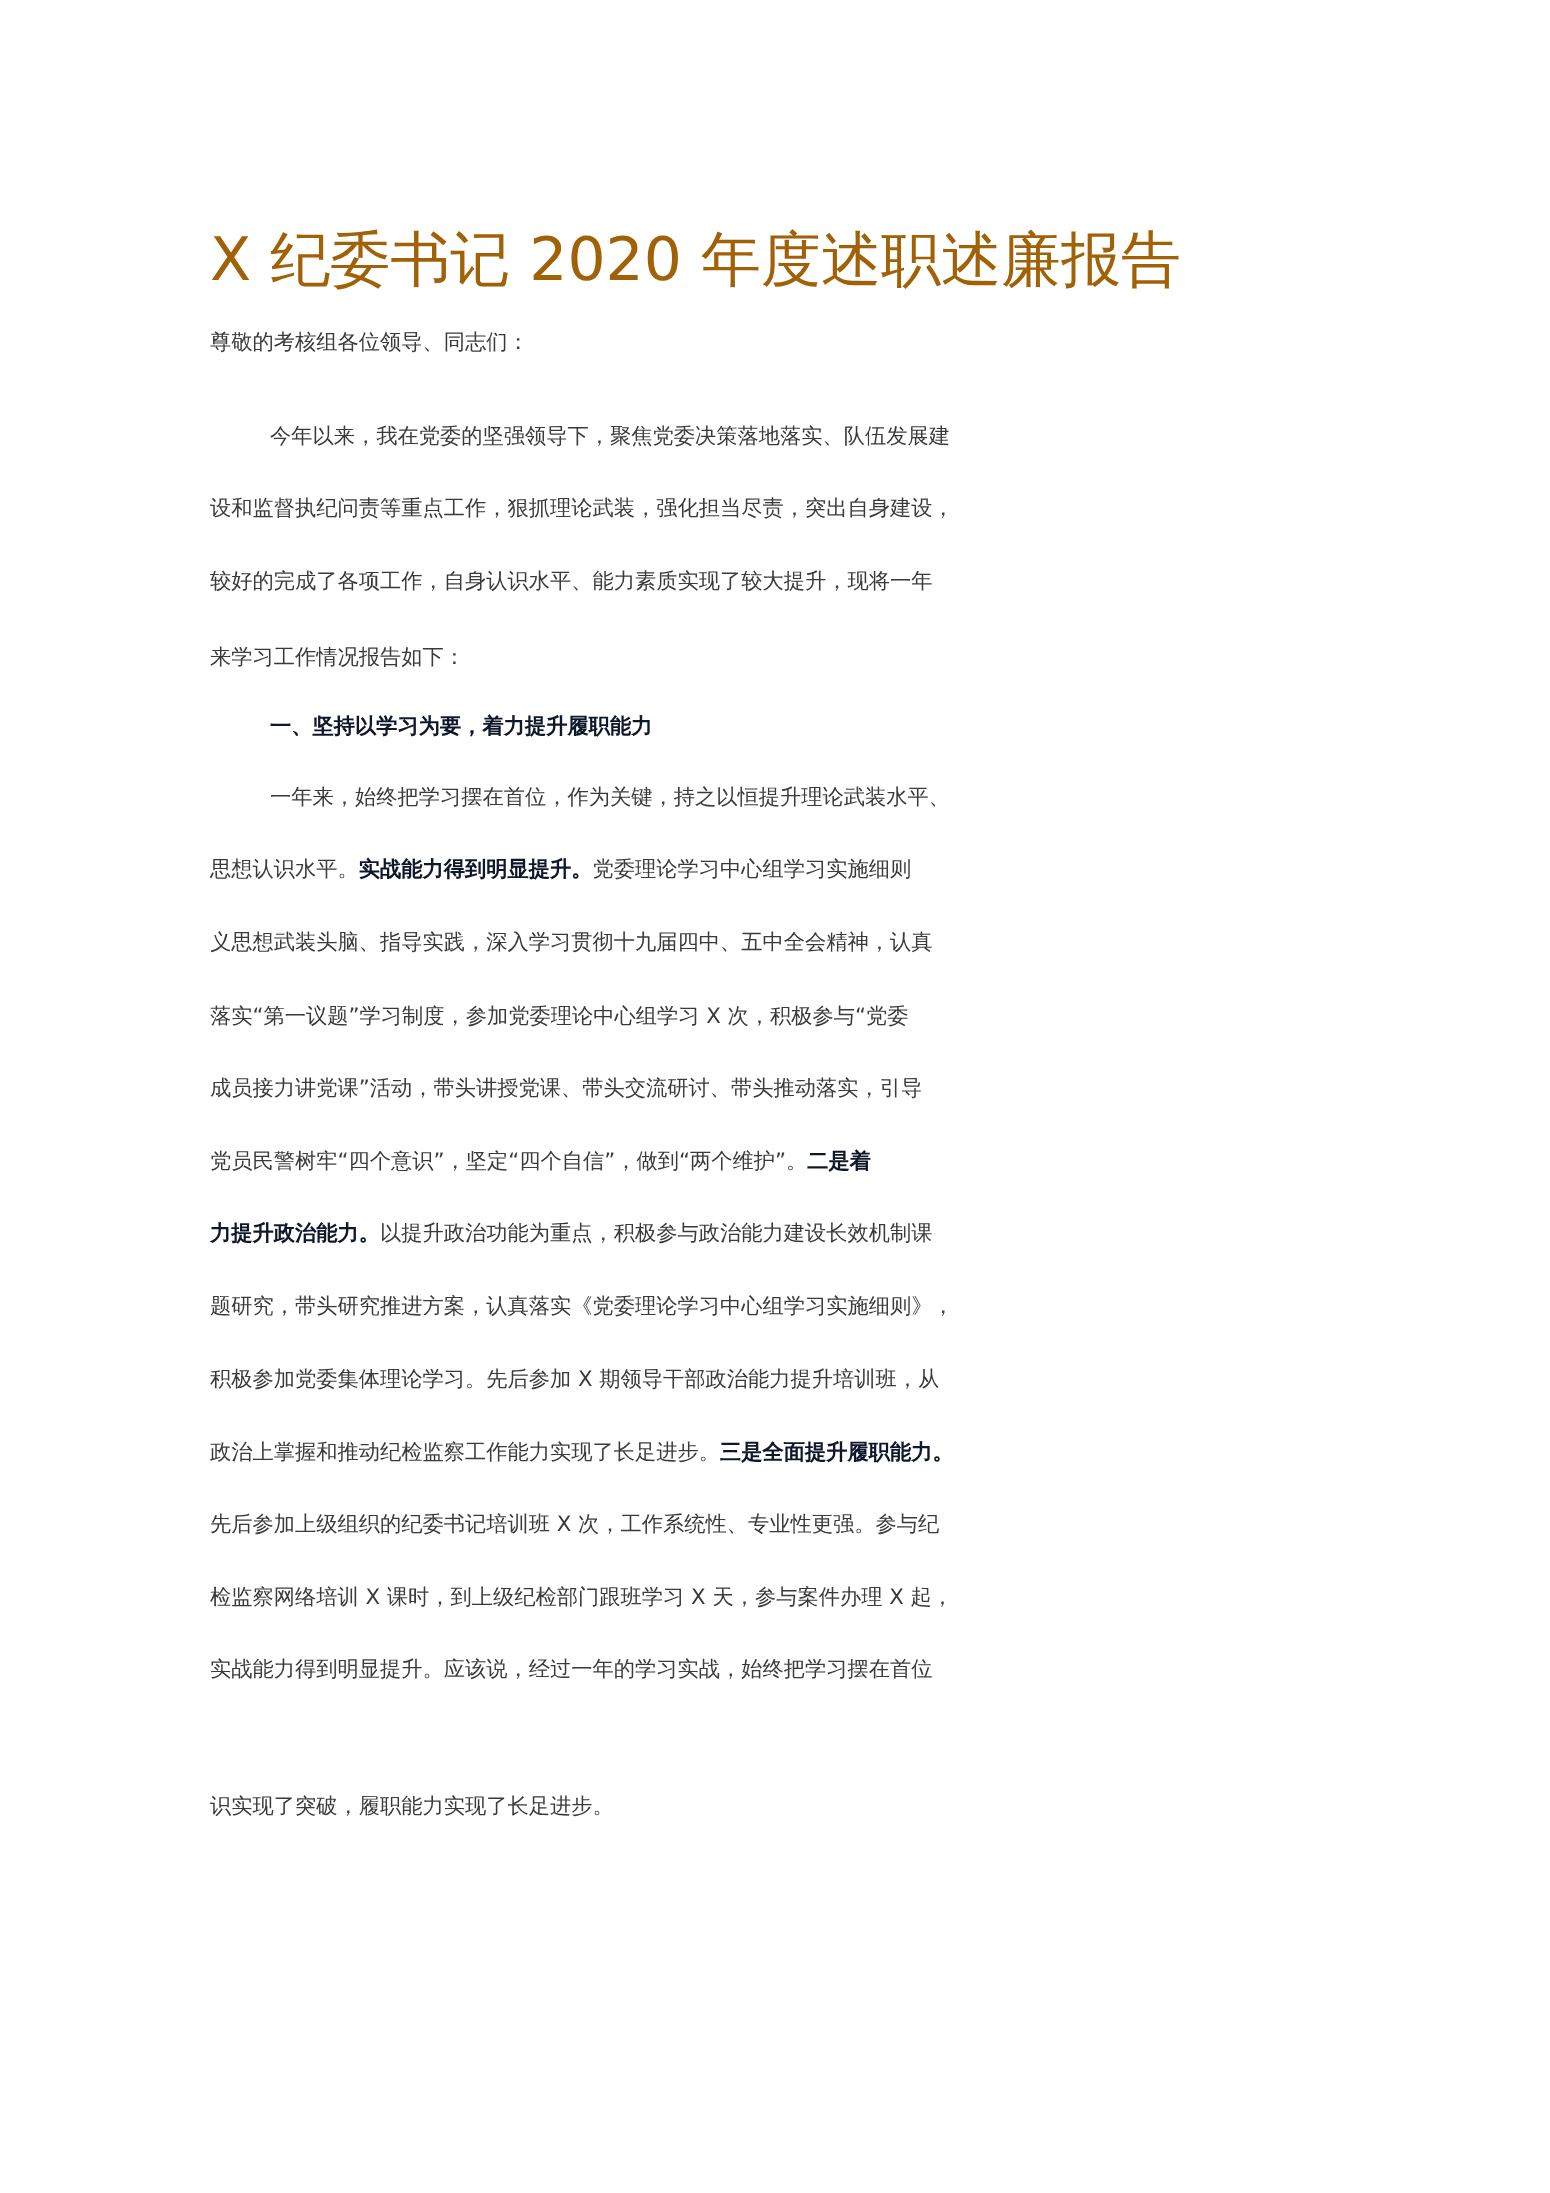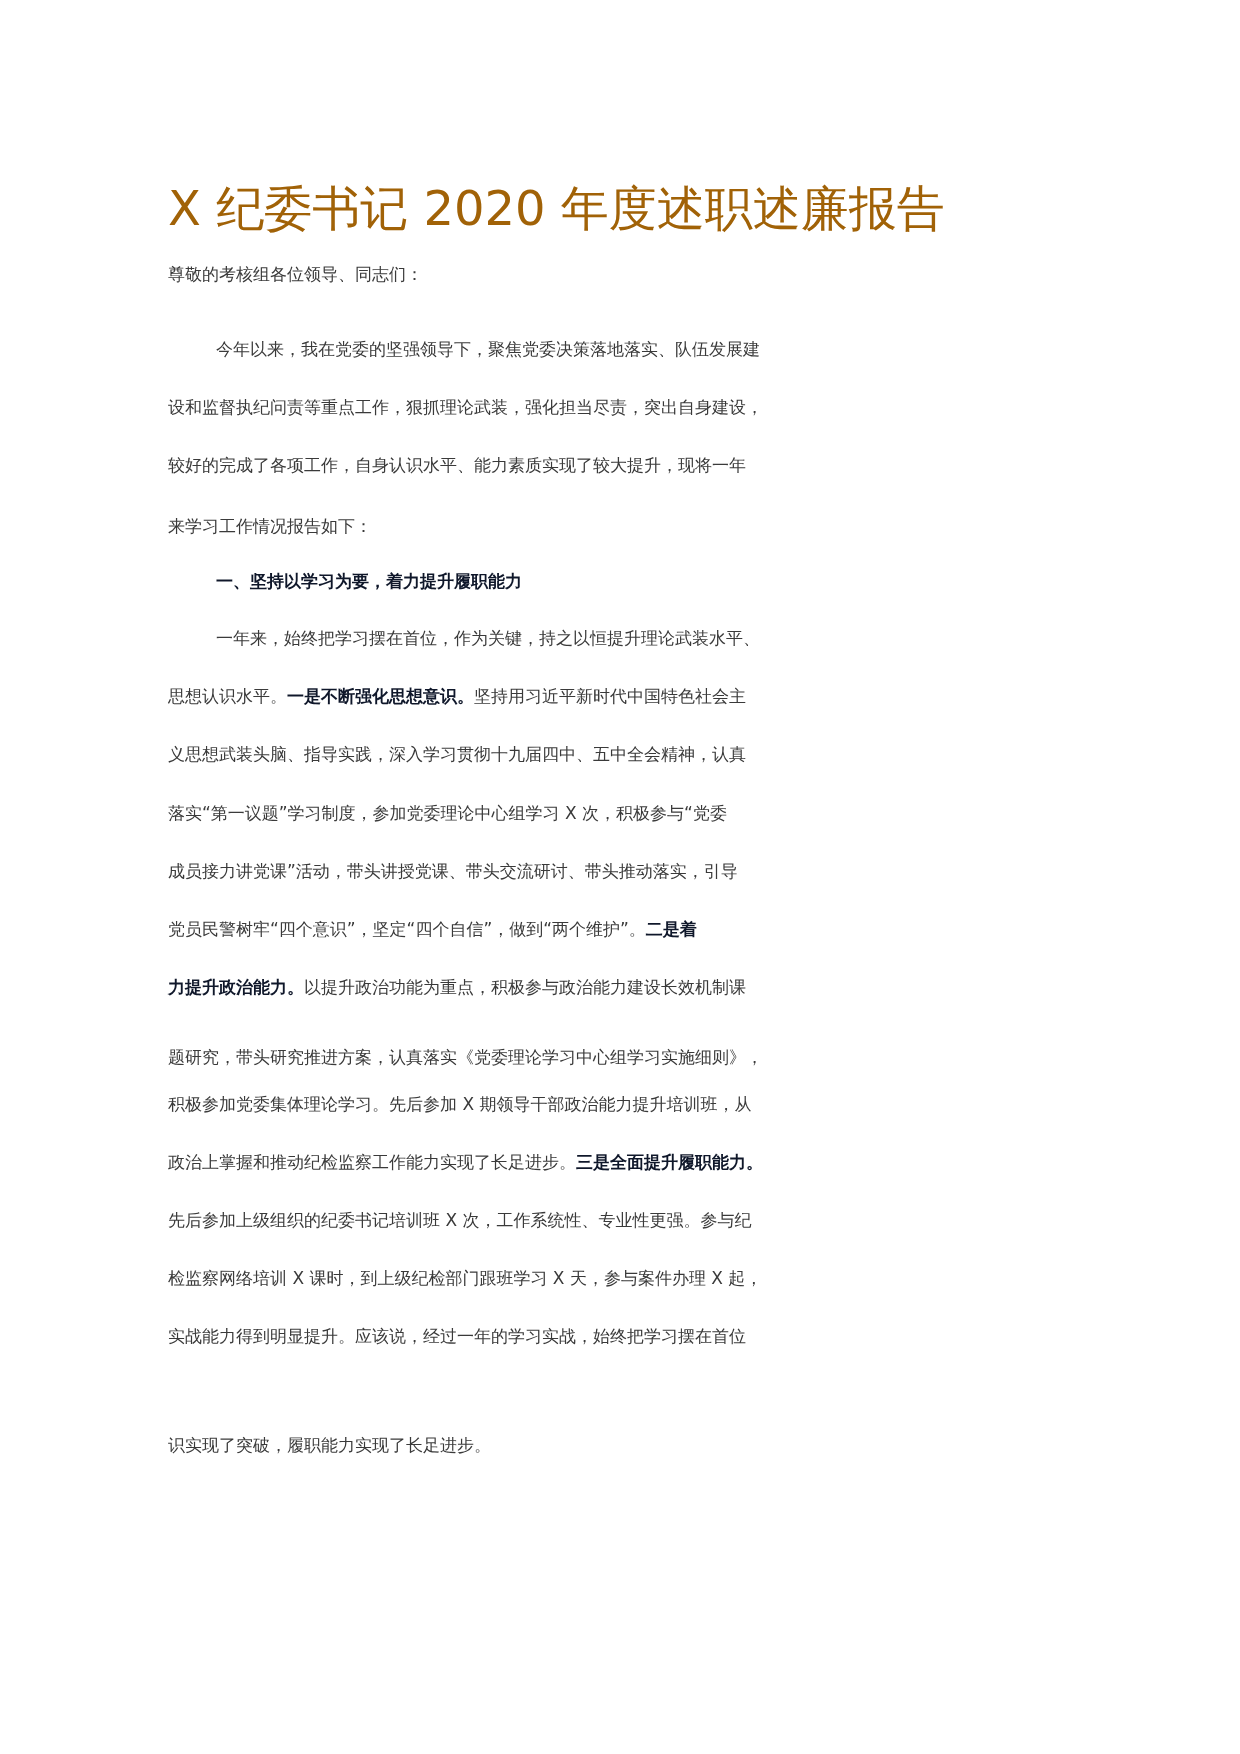--- a/index.html
+++ b/index.html
@@ -52,27 +52,27 @@
 
   <div class="line indent" style="top:333px">今年以来，我在党委的坚强领导下，聚焦党委决策落地落实、队伍发展建</div>
   <div class="line" style="top:391px">设和监督执纪问责等重点工作，狠抓理论武装，强化担当尽责，突出自身建设，</div>
   <div class="line" style="top:449px">较好的完成了各项工作，自身认识水平、能力素质实现了较大提升，现将一年</div>
   <div class="line" style="top:510px">来学习工作情况报告如下：</div>
 
   <div class="line indent bold" style="top:565px">一、坚持以学习为要，着力提升履职能力</div>
 
   <div id="section1-body">
       <div class="line indent" style="top: 622px;"><span>一年来，始终把学习摆在首位，作为关键，持之以恒提升理论武装水平、</span></div>
-      <div class="line" style="top: 680px;"><span>思想认识水平。</span><span class="bold">一是不断强化思想意识。</span><span>坚持用习近平新时代中国特色社会主</span></div>
+      <div class="line" style="top: 680px;"><span>思想认识水平。</span><span class="bold">实战能力得到明显提升。</span><span>党委理论学习中心组学习实施细则</span></div>
       <div class="line" style="top: 738px;"><span>义思想武装头脑、指导实践，深入学习贯彻十九届四中、五中全会精神，认真</span></div>
       <div class="line" style="top: 797px;"><span>落实“第一议题”学习制度，参加党委理论中心组学习 X 次，积极参与“党委</span></div>
       <div class="line" style="top: 855px;"><span>成员接力讲党课”活动，带头讲授党课、带头交流研讨、带头推动落实，引导</span></div>
       <div class="line" style="top: 913px;"><span>党员民警树牢“四个意识”，坚定“四个自信”，做到“两个维护”。</span><span class="bold">二是着</span></div>
       <div class="line" style="top: 971px;"><span class="bold">力提升政治能力。</span><span>以提升政治功能为重点，积极参与政治能力建设长效机制课</span></div>
-      <div class="line" style="top: 1029px; margin-top: 12px;"><span>题研究，带头研究推进方案，认真落实《党委理论学习中心组学习实施细则》，</span></div>
+      <div class="line" style="top: 1029px;"><span>题研究，带头研究推进方案，认真落实《党委理论学习中心组学习实施细则》，</span></div>
       <div class="line" style="top: 1088px;"><span>积极参加党委集体理论学习。先后参加 X 期领导干部政治能力提升培训班，从</span></div>
       <div class="line" style="top: 1146px;"><span>政治上掌握和推动纪检监察工作能力实现了长足进步。</span><span class="bold">三是全面提升履职能力。</span></div>
       <div class="line" style="top: 1204px;"><span>先后参加上级组织的纪委书记培训班 X 次，工作系统性、专业性更强。参与纪</span></div>
       <div class="line" style="top: 1262px;"><span>检监察网络培训 X 课时，到上级纪检部门跟班学习 X 天，参与案件办理 X 起，</span></div>
       <div class="line" style="top: 1320px;"><span>实战能力得到明显提升。应该说，经过一年的学习实战，始终把学习摆在首位</span></div>
       <div class="line" style="top: 1429px;"><span>识实现了突破，履职能力实现了长足进步。</span></div>
     </div>
 </div>
 
 </body></html>

